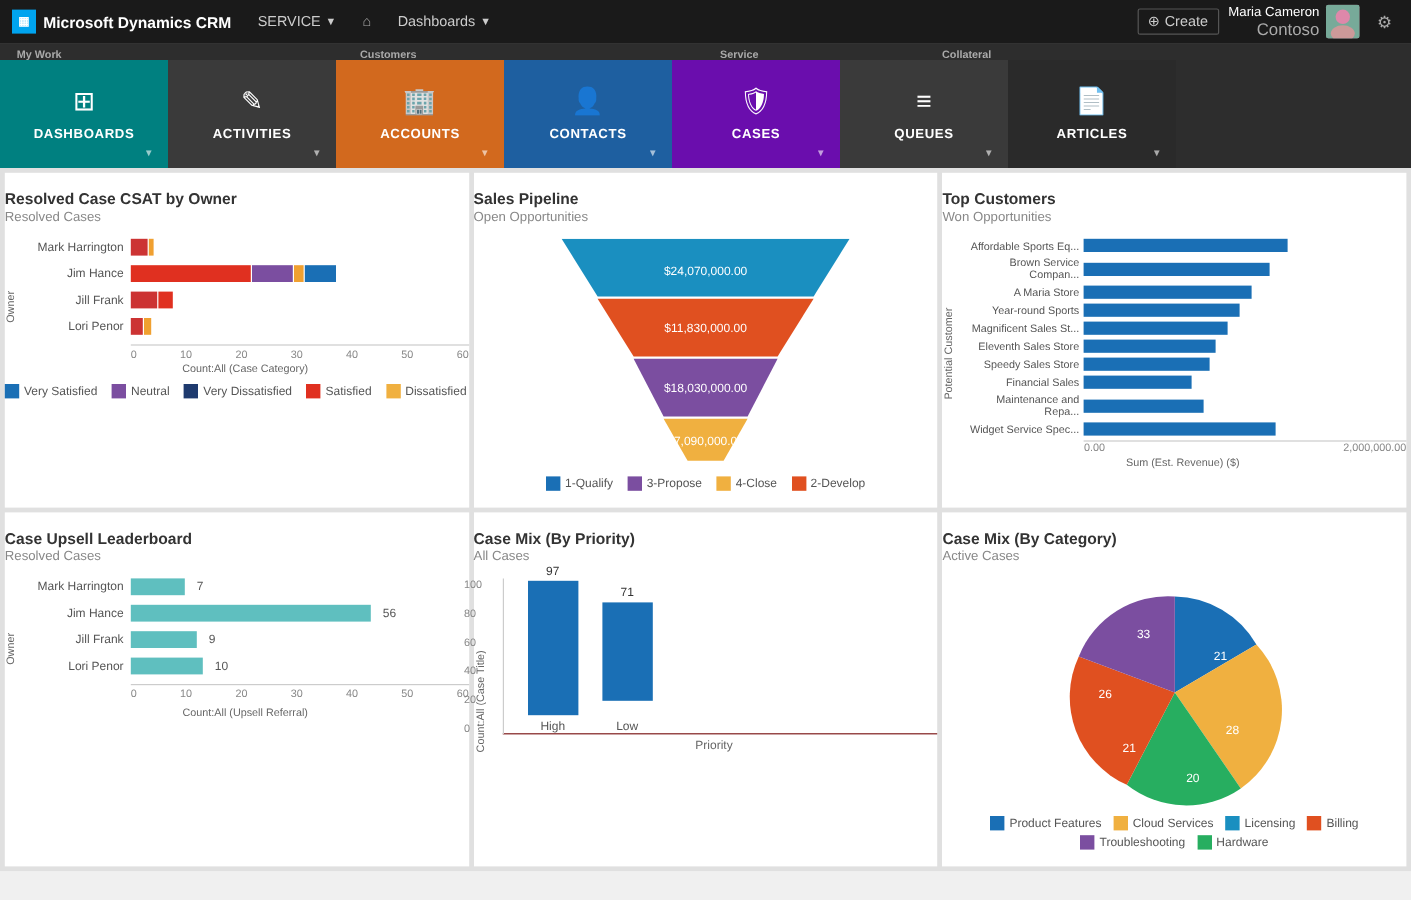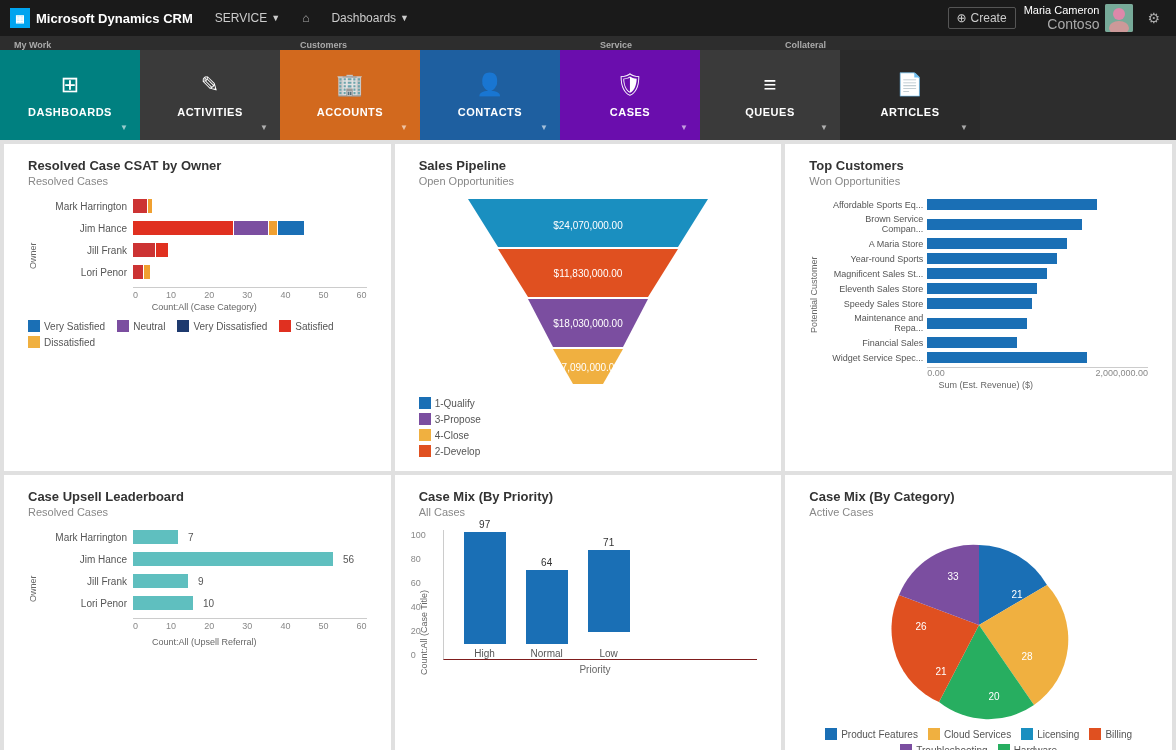--- a/index.html
+++ b/index.html
@@ -57,21 +57,21 @@
     .dashboard {
       display: grid;
       grid-template-columns: 1fr 1fr 1fr;
       grid-template-rows: auto auto;
       gap: 4px;
       padding: 4px;
       background: #e0e0e0;
     }
     .chart-card {
       background: #fff;
-      padding: 14px 24px;
+      padding: 14px 0;
       position: relative;
     }
     .chart-title { font-size: 13px; font-weight: 600; color: #333; margin-bottom: 2px; }
     .chart-subtitle { font-size: 11px; color: #888; margin-bottom: 12px; }
     .bar-row { display: flex; align-items: center; gap: 6px; }
     .bar-row-label { font-size: 10px; color: #555; width: 85px; text-align: right; flex-shrink: 0; }
     .bar-seg { height: 14px; }
     .bar-axis { border-top: 1px solid #ccc; margin-top: 4px; margin-left: 91px; }
     .axis-labels { display: flex; justify-content: space-between; margin-left: 91px; font-size: 9px; color: #888; margin-top: 2px; }
     .chart-legend { display: flex; flex-wrap: wrap; gap: 4px 12px; margin-top: 8px; }
@@ -271,21 +271,21 @@
         <polygon points="60,50 240,50 210,98 90,98" fill="#e05020"></polygon>
         <text x="150" y="78" text-anchor="middle" fill="white" font-size="10">$11,830,000.00</text>
 
         <polygon points="90,100 210,100 185,148 115,148" fill="#7b4ea0"></polygon>
         <text x="150" y="128" text-anchor="middle" fill="white" font-size="10">$18,030,000.00</text>
 
         <polygon points="115,150 185,150 165,185 135,185" fill="#f0b040"></polygon>
         <text x="150" y="172" text-anchor="middle" fill="white" font-size="10">$7,090,000.00</text>
       </svg>
     </div>
-    <div class="chart-legend" style="justify-content:center;flex-direction:column;">
+    <div class="chart-legend" style="justify-content:center;">
       <div class="legend-item">
           <div class="legend-dot" style="background:#1a6fb5;"></div>
           <span>1-Qualify</span>
         </div>
       <div class="legend-item">
           <div class="legend-dot" style="background:#7b4ea0;"></div>
           <span>3-Propose</span>
         </div>
       <div class="legend-item">
           <div class="legend-dot" style="background:#f0b040;"></div>
@@ -340,29 +340,29 @@
               <div class="tc-bar" style="width:110px;"></div>
             </div>
           </div>
         <div class="tc-row">
             <div class="tc-label">Speedy Sales Store</div>
             <div class="tc-bar-wrap">
               <div class="tc-bar" style="width:105px;"></div>
             </div>
           </div>
         <div class="tc-row">
+            <div class="tc-label">Financial Sales</div>
+            <div class="tc-bar-wrap">
+              <div class="tc-bar" style="width:90px;"></div>
+            </div>
+          </div>
+        <div class="tc-row">
             <div class="tc-label">Maintenance and Repa...</div>
             <div class="tc-bar-wrap">
               <div class="tc-bar" style="width:100px;"></div>
-            </div>
-          </div>
-        <div class="tc-row">
-            <div class="tc-label">Financial Sales</div>
-            <div class="tc-bar-wrap">
-              <div class="tc-bar" style="width:90px;"></div>
             </div>
           </div>
         <div class="tc-row">
             <div class="tc-label">Widget Service Spec...</div>
             <div class="tc-bar-wrap">
               <div class="tc-bar" style="width:160px;"></div>
             </div>
           </div>
         <div style="border-top:1px solid #ccc; margin-top:2px; margin-left:104px;"></div>
         <div style="display:flex; justify-content:space-between; margin-left:104px; font-size:9px; color:#888;">
@@ -430,25 +430,20 @@
           <span>100</span>
         </div>
         <div style="display:flex; align-items:flex-end; gap:20px; height:130px; border-left:1px solid #ccc; border-bottom:1px solid #7f1d1d; padding:0 20px; margin-left:10px;">
 
           <div style="display:flex; flex-direction:column; align-items:center;">
             <span style="font-size:10px; color:#333; margin-bottom:2px;">97</span>
             <div style="width:42px; height:112px; background:#1a6fb5;"></div>
             <span style="font-size:10px; color:#555; margin-top:4px;">High</span>
           </div>
 
-          <div style="display:flex; flex-direction:column; align-items:center;">
-            <span style="font-size:10px; color:#333; margin-bottom:2px;">64</span>
-            <div style="width:42px; height:74px; background:#1a6fb5;"></div>
-            <span style="font-size:10px; color:#555; margin-top:4px;">Normal</span>
-          </div>
 
           <div style="display:flex; flex-direction:column; align-items:center;">
             <span style="font-size:10px; color:#333; margin-bottom:2px;">71</span>
             <div style="width:42px; height:82px; background:#1a6fb5;"></div>
             <span style="font-size:10px; color:#555; margin-top:16px;">Low</span>
           </div>
         </div>
         <div style="font-size:10px; color:#666; text-align:center; margin-top:4px;">Priority</div>
       </div>
     </div>

